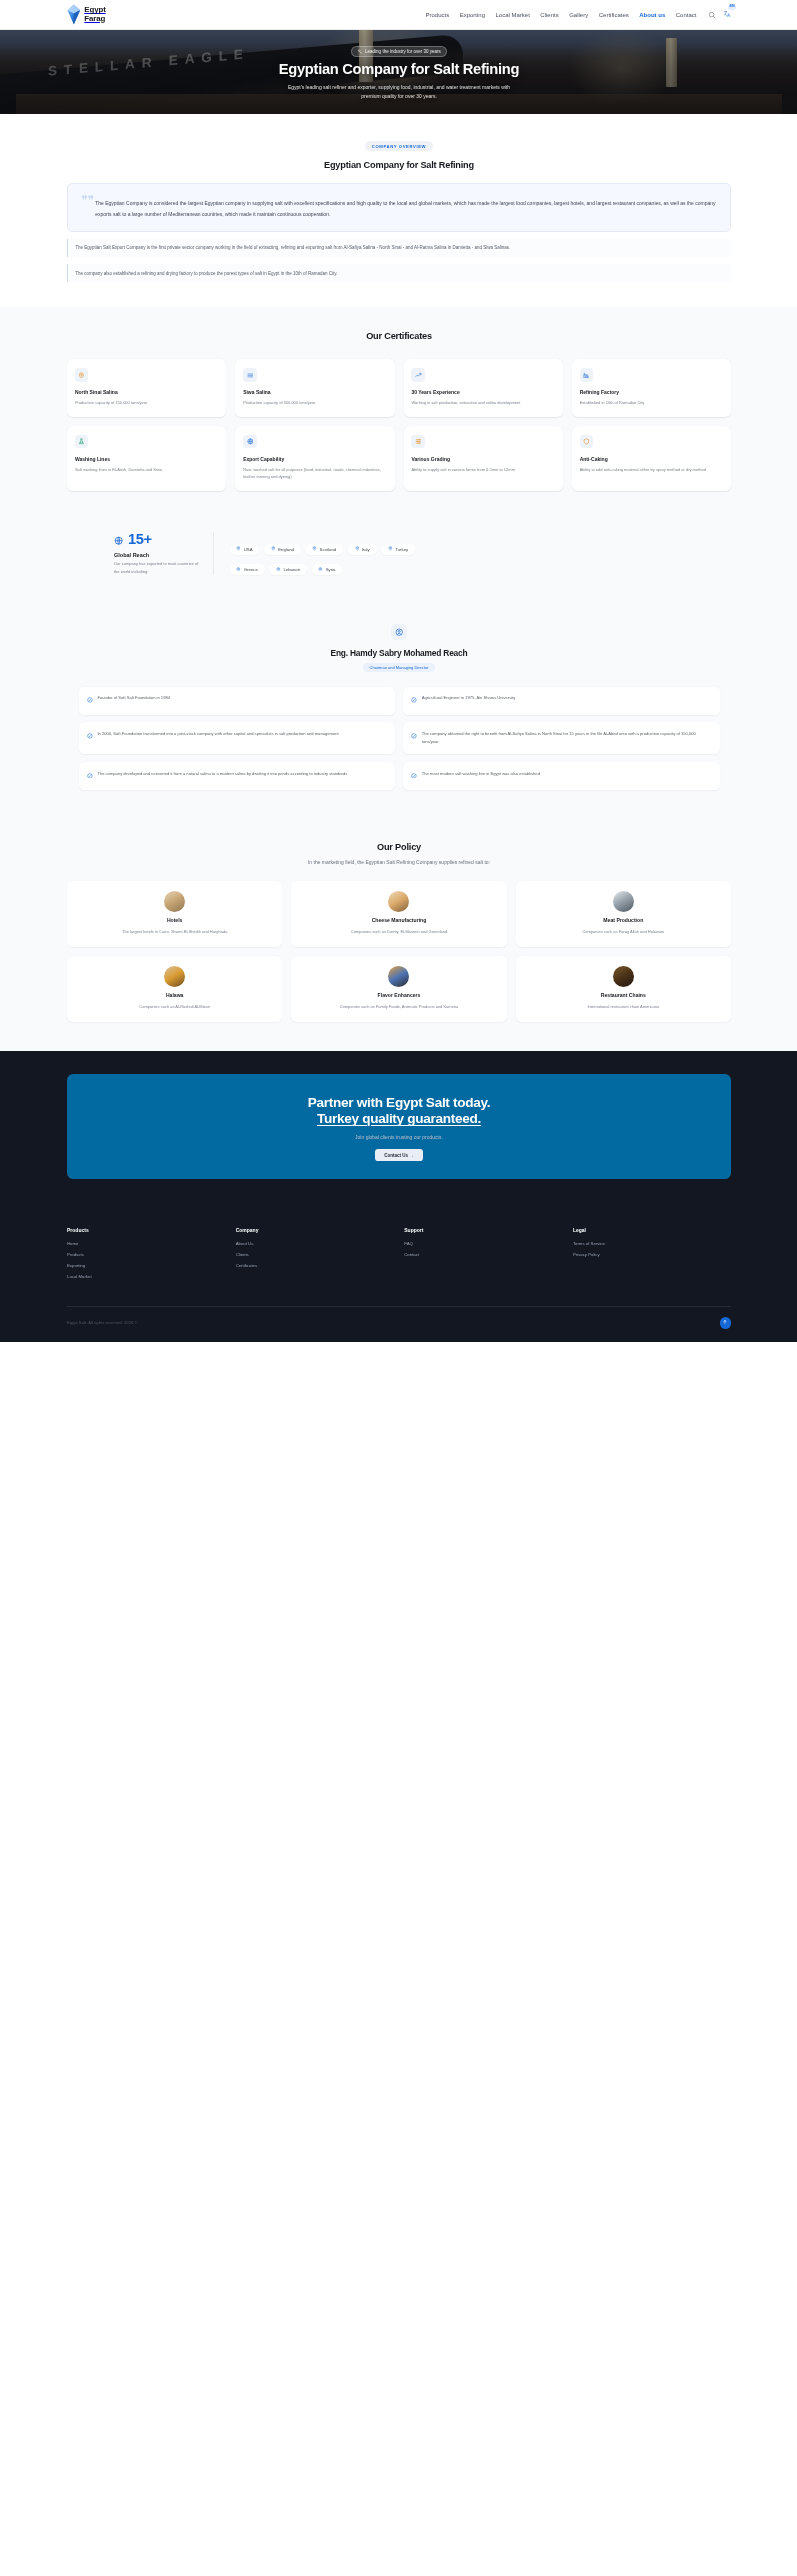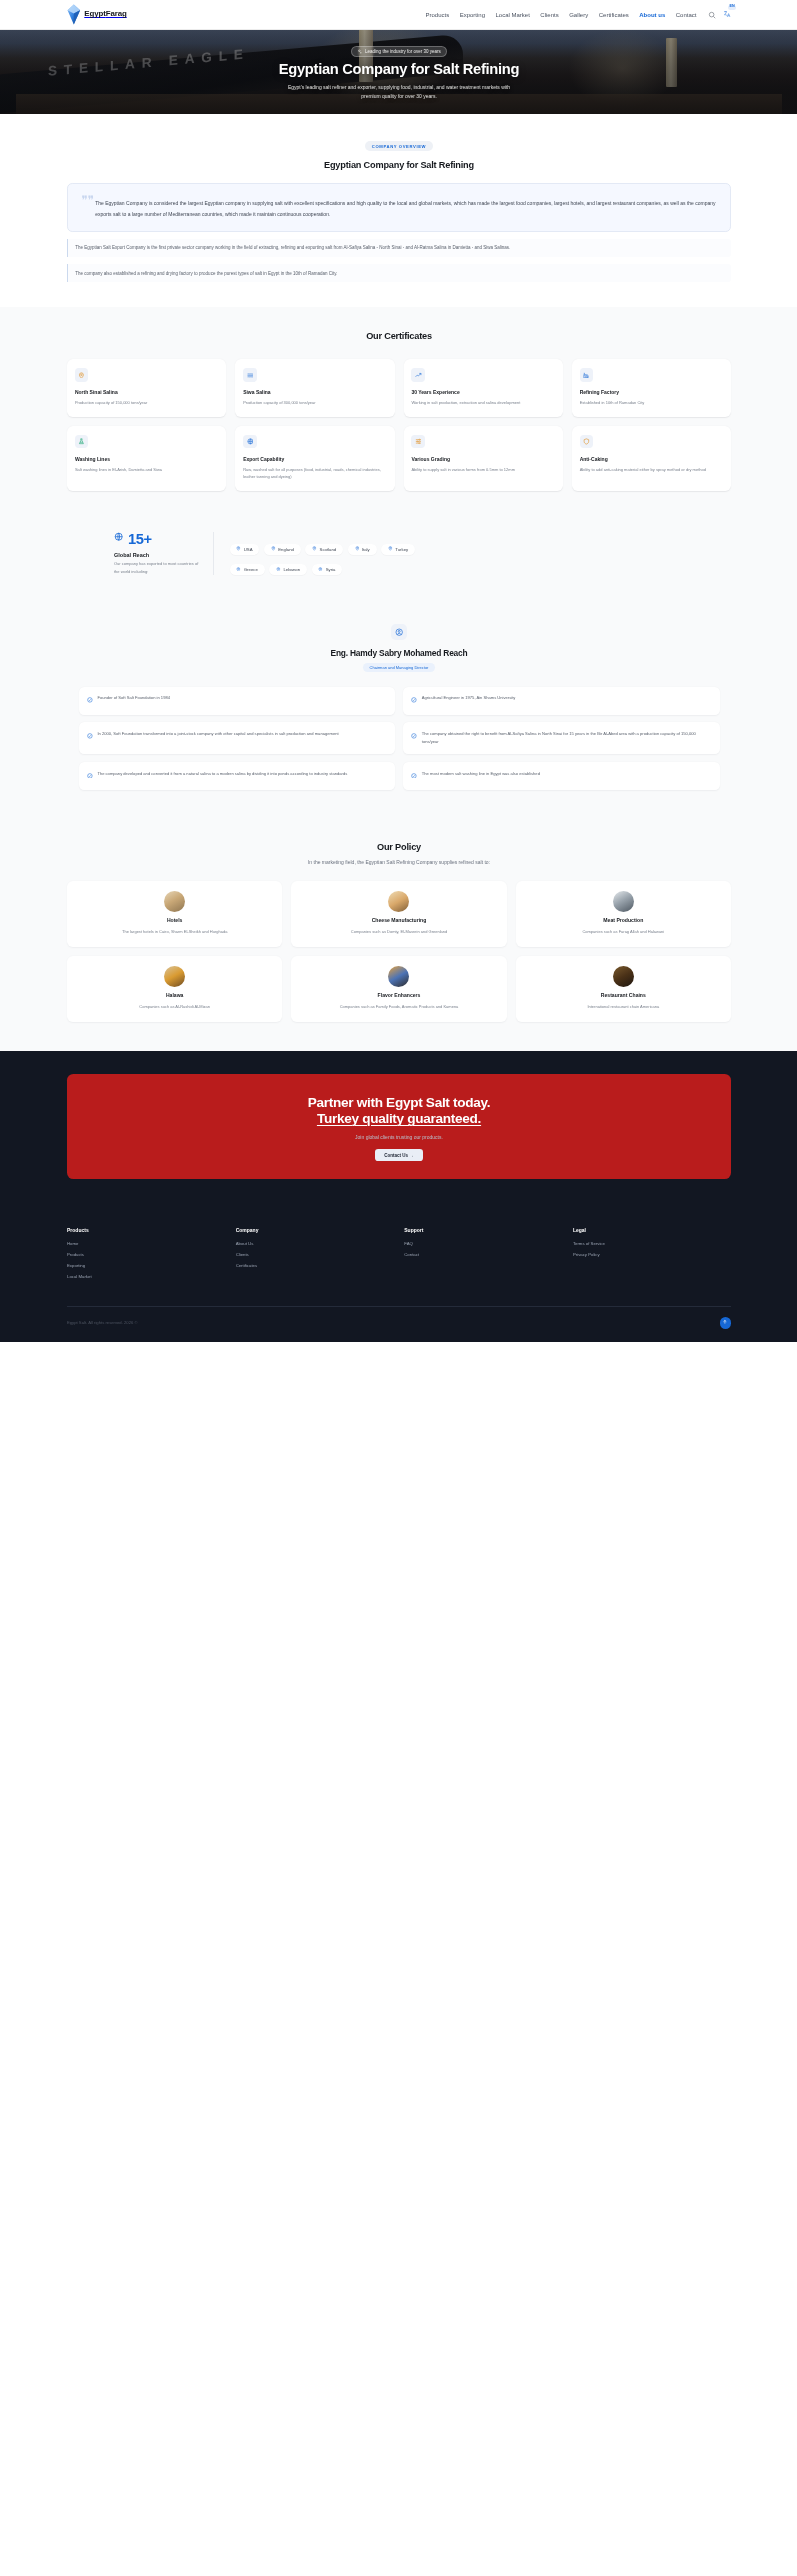--- a/index.html
+++ b/index.html
@@ -3,21 +3,21 @@
 <meta charset="utf-8">
 <style>
   *{box-sizing:border-box;margin:0;padding:0}
   html,body{width:798px;background:#ffffff;font-family:"Liberation Sans",sans-serif;-webkit-font-smoothing:antialiased}
   body{width:798px;overflow-x:hidden}
 
   
   .navbar{height:30px;background:#fff;display:flex;align-items:center;position:relative;z-index:50;border-bottom:0.5px solid #ececec}
   .nav-logo{display:flex;align-items:center;gap:3.7px;margin-left:67px}
   .nav-logo .gem{width:13.6px;height:21px;position:relative;flex:0 0 auto}
-  .brand-txt{display:flex;flex-direction:row;line-height:1.02}
+  .brand-txt{display:flex;flex-direction:column;line-height:1.02}
   .brand-txt span{font-size:7.9px;font-weight:700;color:#16181d;letter-spacing:-0.1px}
   .nav-links{display:flex;align-items:center;gap:10.5px;margin-left:auto;margin-right:0}
   .nav-links a{font-size:6px;color:#4a5260;text-decoration:none;white-space:nowrap}
   .nav-links a.active{color:#1668d6;font-weight:600}
   .nav-actions{display:flex;align-items:center;gap:7.3px;margin-left:11.5px;margin-right:67px}
   .ic{width:7.9px;height:7.9px;display:inline-block;position:relative;opacity:.75}
   .lang-wrap{position:relative}
   .lang-badge{position:absolute;top:-4.7px;right:-5.2px;background:#e4edfb;color:#1668d6;font-size:3.7px;font-weight:700;border-radius:3.7px;padding:0.5px 1.6px;line-height:1}
 
   
@@ -69,21 +69,21 @@
   .cap-grid{margin-top:18px;display:grid;grid-template-columns:repeat(4,1fr);gap:9px}
   .cap-card{background:#fff;border-radius:5.8px;padding:9px 7.9px 10px;box-shadow:0 0.5px 1.6px rgba(17,24,39,.05),0 0.5px 1px rgba(17,24,39,.03);min-height:57px}
   .cap-ico{width:13.6px;height:13.6px;border-radius:3.7px;background:#eef2f9;display:flex;align-items:center;justify-content:center;margin-bottom:7.3px}
   .cap-card h3{font-size:5px;font-weight:700;color:#171a1f;margin-bottom:4.2px}
   .cap-card p{font-size:4px;line-height:1.85;color:#7b828e}
 
   
   #reach{padding-top:12.6px;padding-bottom:28px}
   .reach-wrap{display:flex;align-items:flex-start;gap:0;padding-left:47px}
   .reach-left{width:100px;padding-right:14.7px;border-right:0.5px solid #e6e9ee}
-  .reach-num{display:flex;align-items:flex-start;gap:4.7px}
+  .reach-num{display:flex;align-items:flex-end;gap:4.7px}
   .reach-num .big{font-size:14.7px;font-weight:700;color:#1668d6;letter-spacing:-0.5px;line-height:1}
   .reach-left h3{font-size:5.5px;font-weight:700;color:#171a1f;margin-top:4.7px}
   .reach-left p{font-size:4px;line-height:1.85;color:#7b828e;margin-top:2.6px}
   .chips{padding-left:15.7px;padding-top:11.5px;display:flex;flex-wrap:wrap;gap:4.7px 4.7px;max-width:294px}
   .chip{display:inline-flex;align-items:center;gap:2.6px;background:#fff;border-radius:8.4px;padding:2.6px 6.8px;font-size:4.3px;color:#3f4653;box-shadow:0 0.5px 1px rgba(17,24,39,.06)}
 
   
   #leader{padding-top:21px;padding-bottom:28px}
   .avatar-sq{width:15.7px;height:15.7px;border-radius:4.7px;background:#eef2f9;display:flex;align-items:center;justify-content:center;margin:0 auto}
   .leader-name{font-size:8.4px;font-weight:700;color:#171a1f;text-align:center;margin-top:8.4px;letter-spacing:-0.2px}
@@ -96,21 +96,21 @@
   
   #clients{padding-top:24px;padding-bottom:29px}
   .cli-grid{margin-top:15.7px;display:grid;grid-template-columns:repeat(3,1fr);gap:9px}
   .cli-card{background:#fff;border-radius:5.8px;padding:10px 8.4px 11px;text-align:center;box-shadow:0 0.5px 1.6px rgba(17,24,39,.05)}
   .cli-img{width:21px;height:21px;border-radius:50%;margin:0 auto 5.8px;overflow:hidden;position:relative}
   .cli-card h3{font-size:5.1px;font-weight:700;color:#171a1f;margin-bottom:4.7px}
   .cli-card p{font-size:4px;line-height:1.9;color:#7b828e}
 
   
   #cta{background:#121722;padding:23px 67px 30px}
-  .cta-box{background:#b91c1c;border-radius:6.3px;padding:21px 17px 18px;text-align:center}
+  .cta-box{background:#0369a1;border-radius:6.3px;padding:21px 17px 18px;text-align:center}
   .cta-box h2{font-size:13.6px;line-height:1.22;color:#fff;font-weight:700;letter-spacing:-0.3px}
   .cta-box h2 .ul{text-decoration:underline;text-decoration-thickness:1px;text-underline-offset:2.1px}
   .cta-box p{font-size:5px;color:#b9c0cc;margin-top:5.8px}
   .cta-btn{display:inline-block;margin-top:9.4px;background:#e9eef6;color:#1a2130;font-size:4.5px;font-weight:600;border:none;border-radius:3.1px;padding:3.7px 9.4px;cursor:pointer}
 
   
   #footer{background:#121722;padding:0 67px 0}
   .f-cols{display:grid;grid-template-columns:repeat(4,1fr);gap:10.5px;padding:18px 0 21px}
   .f-col h4{font-size:5px;font-weight:700;color:#fff;margin-bottom:7.9px}
   .f-col a{display:block;font-size:4.3px;color:#9aa3b2;text-decoration:none;margin-bottom:5.8px}

